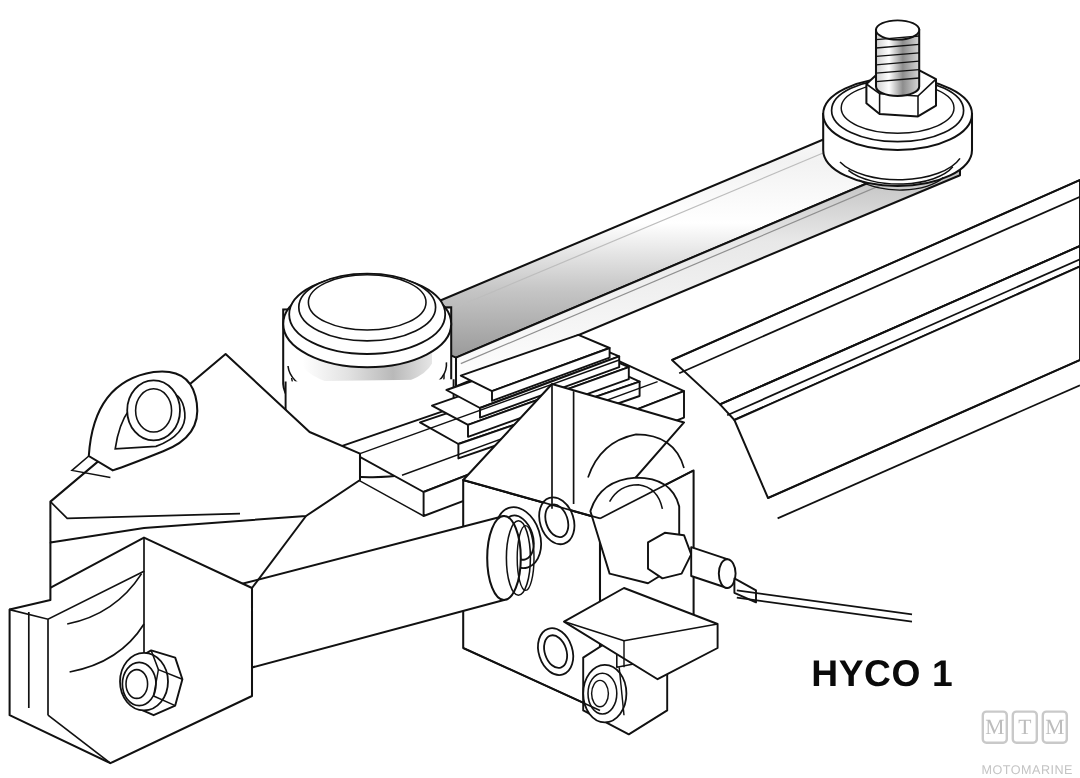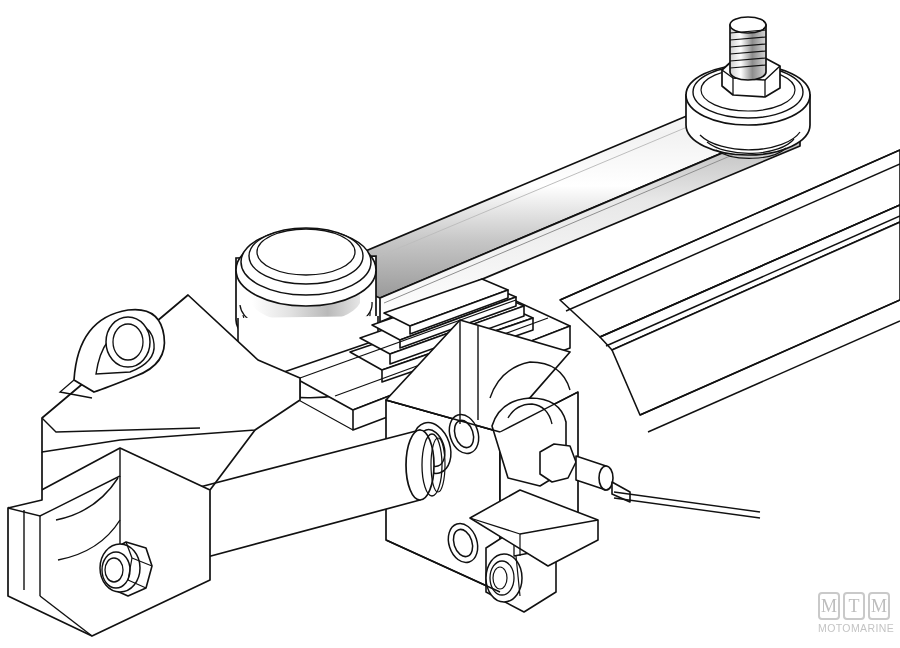--- a/index.html
+++ b/index.html
@@ -42,21 +42,21 @@
     border-radius:4px;
     color:#bdbdbd;
     font-size:18px;
     font-weight:normal;
     display:flex;align-items:center;justify-content:center;
     font-family:"Liberation Serif", serif;
     box-sizing:border-box;
     background:transparent;
   }
   #wm-text{
-    margin-top:2px;
+    margin-top:16px;
     font-size:10.5px;
     letter-spacing:0.4px;
     color:#c4c4c4;
     font-family:"Liberation Sans", sans-serif;
     white-space:nowrap;
   }
 </style>
 </head>
 <body>
 
@@ -281,20 +281,21 @@
     <g fill="none" stroke="#111111" stroke-width="1.4">
       <line x1="460" y1="320" x2="460" y2="424"></line>
       <line x1="478" y1="326" x2="478" y2="420"></line>
       <line x1="386" y1="400" x2="500" y2="432"></line>
       <line x1="386" y1="540" x2="500" y2="592"></line>
       <line x1="500" y1="432" x2="578" y2="392"></line>
       <path d="M 490 398 Q 500 368 530 362 Q 562 362 570 390" fill="none"></path>
     </g>
   </svg>
 
+  <div id="part-label">HYCO 1</div>
 
   <div id="watermark">
     <div id="wm-boxes">
       <div class="wm-box">M</div>
       <div class="wm-box">T</div>
       <div class="wm-box">M</div>
     </div>
     <div id="wm-text">MOTOMARINE</div>
   </div>
 

